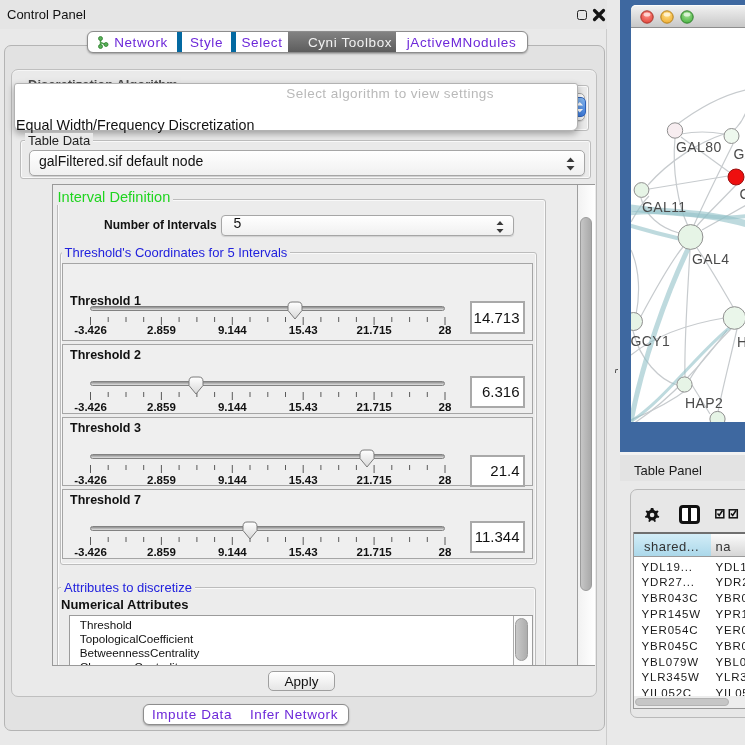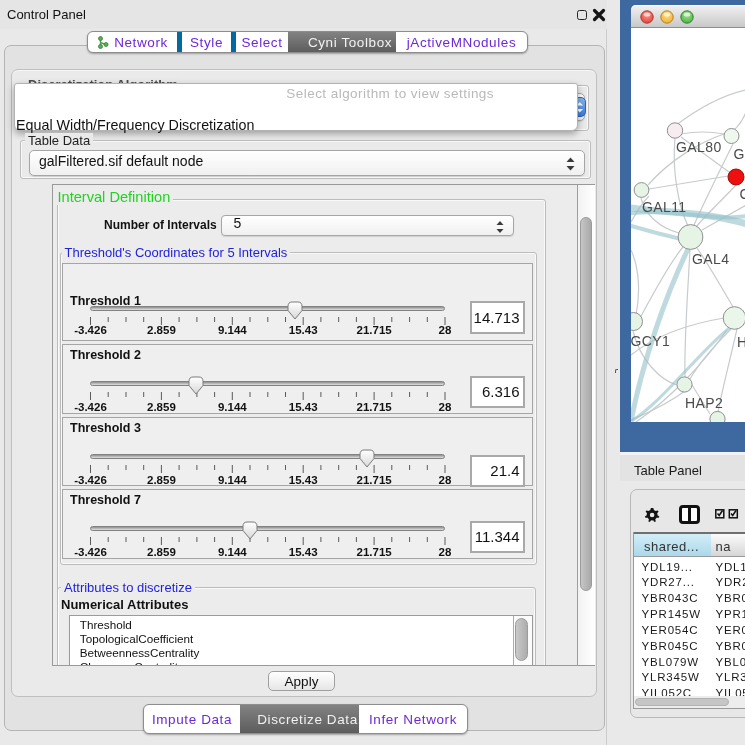--- a/index.html
+++ b/index.html
@@ -276,23 +276,22 @@
     <div class="abs" style="left:443px;top:0;width:19px;height:60px;background:#fbfbfb;border-left:1px solid #ababab;"></div>
     <div class="abs" style="left:444.5px;top:2px;width:13px;height:43px;border-radius:6.5px;background:linear-gradient(to right,#c9c9c9,#adadad);border:1px solid #9b9b9b;"></div>
   </div>
 </div>
 
 <div class="abs" style="left:577px;top:185px;width:18px;height:480px;background:linear-gradient(to right,#f2f2f2,#ffffff);border-left:1px solid #9e9e9e;"></div>
 <div class="abs" style="left:580px;top:217px;width:12px;height:374px;border-radius:6px;background:linear-gradient(to right,#c6c6c6,#a9a9a9);border:1px solid #9b9b9b;"></div>
 
 <div class="abs" style="left:268px;top:671px;width:67px;height:20px;border-radius:5px;background:linear-gradient(#ffffff,#e6e6e6);border:1px solid #9f9f9f;font-size:13.5px;color:#111;display:flex;align-items:center;justify-content:center;">Apply</div>
 
-<div class="seg" style="left:143px;top:704px;height:30px;">
+<div class="seg" style="left:143px;top:704px;height:21px;">
   <div class="tab" style="width:96px;">Impute Data</div>
-  <div class="tab sel" style="width:119px;">Discretize Data</div>
   <div class="tab" style="width:108px;">Infer Network</div>
 </div>
 
 <div class="abs" style="left:615px;top:369px;width:3px;height:4px;border-left:1.5px solid #555;border-top:1.5px solid #555;border-radius:2px 0 0 0;"></div>
 
 <div class="abs" style="left:620px;top:0;width:125px;height:452px;background:#3e68a0;"></div>
 <div class="abs" style="left:631px;top:5px;width:114px;height:23px;border-radius:5px 0 0 0;background:linear-gradient(#f2f2f2,#c8c8c8);border-bottom:1px solid #8e8e8e;box-shadow:inset 0 1px 0 #fbfbfb;"></div>
 
 <div class="abs" id="canvas" style="left:631px;top:28px;width:114px;height:394px;background:#ffffff;overflow:hidden;">
 <svg width="114" height="394" viewBox="631 28 114 394" style="width:114px;height:394px;" preserveAspectRatio="xMinYMin slice">

